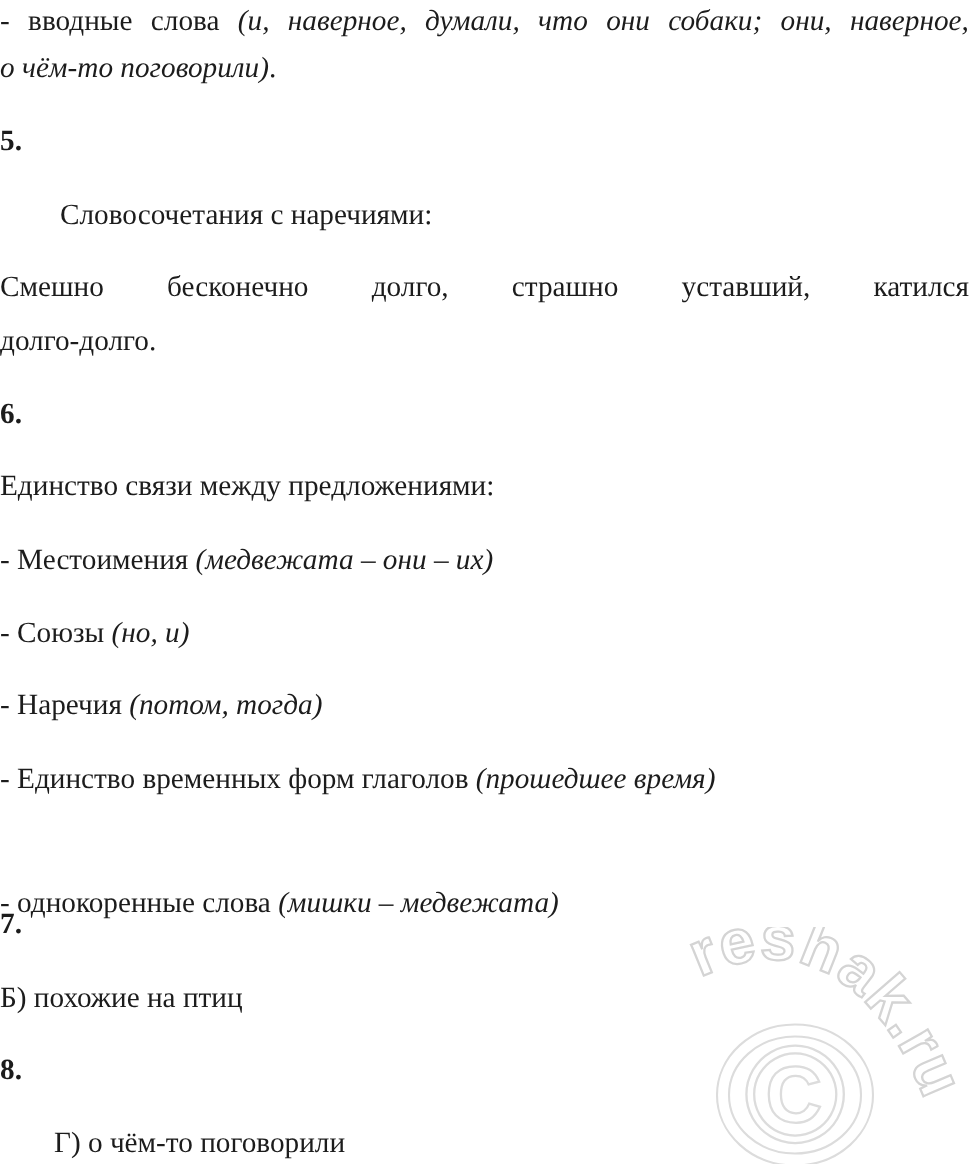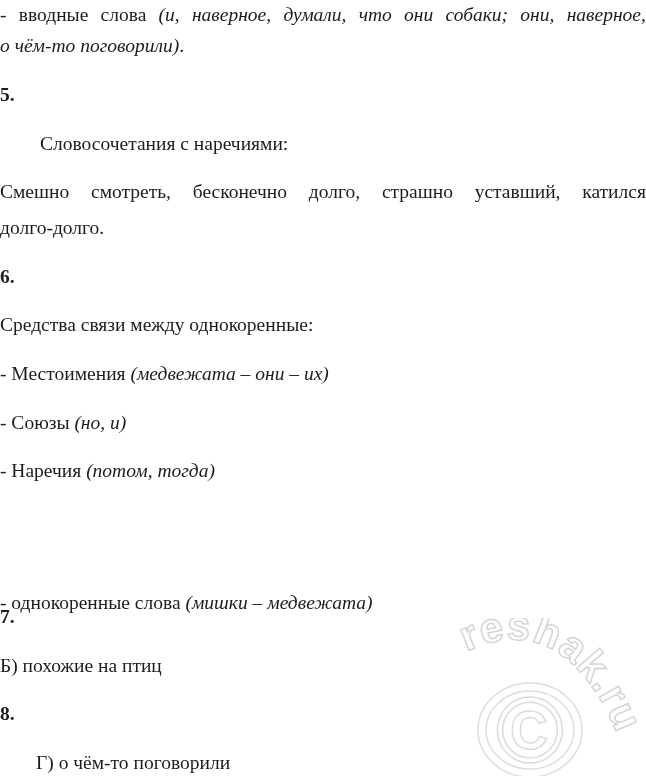--- a/index.html
+++ b/index.html
@@ -115,52 +115,54 @@
     <span class="num">5.</span>
   </div>
 
   <div class="line" style="top:131px;padding-left:40px;">
     <span>Словосочетания с наречиями:</span>
   </div>
 
   <div class="line" style="top:179px;">
     <span class="jflex">
       <span>Смешно</span>
-      <span>смотреть,</span>
       <span>бесконечно</span>
       <span>долго,</span>
       <span>страшно</span>
       <span>уставший,</span>
       <span>катился</span>
     </span>
   </div>
   <div class="line" style="top:215px;">
     <span>долго-долго.</span>
   </div>
 
   <div class="line" style="top:264px;">
     <span class="num">6.</span>
   </div>
 
   <div class="line" style="top:312px;">
-    <span>Средства связи между однокоренные:</span>
+    <span>Единство связи между предложениями:</span>
   </div>
 
   <div class="line" style="top:361px;">
     <span class="reg"> - Местоимения </span><span class="ital">(медвежата – они – их)</span>
   </div>
 
   <div class="line" style="top:410px;">
     <span class="reg"> - Союзы </span><span class="ital">(но, и)</span>
   </div>
 
   <div class="line" style="top:458px;">
     <span class="reg"> - Наречия </span><span class="ital">(потом, тогда)</span>
   </div>
 
+  <div class="line" style="top:507px;">
+    <span class="reg"> - Единство временных форм глаголов </span><span class="ital">(прошедшее время)</span>
+  </div>
 
   <div class="line" style="top:555px;margin-top:35px;">
     <span class="reg"> - однокоренные слова </span><span class="ital">(мишки – медвежата)</span>
   </div>
 
   <div class="line" style="top:604px;">
     <span class="num">7.</span>
   </div>
 
   <div class="line" style="top:653px;">

